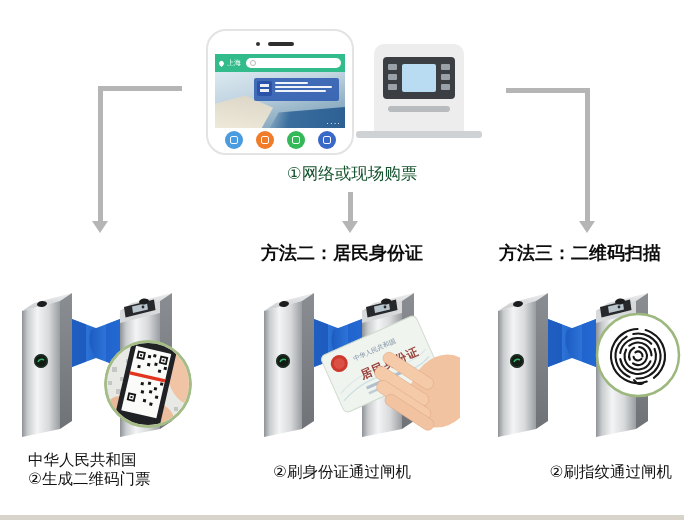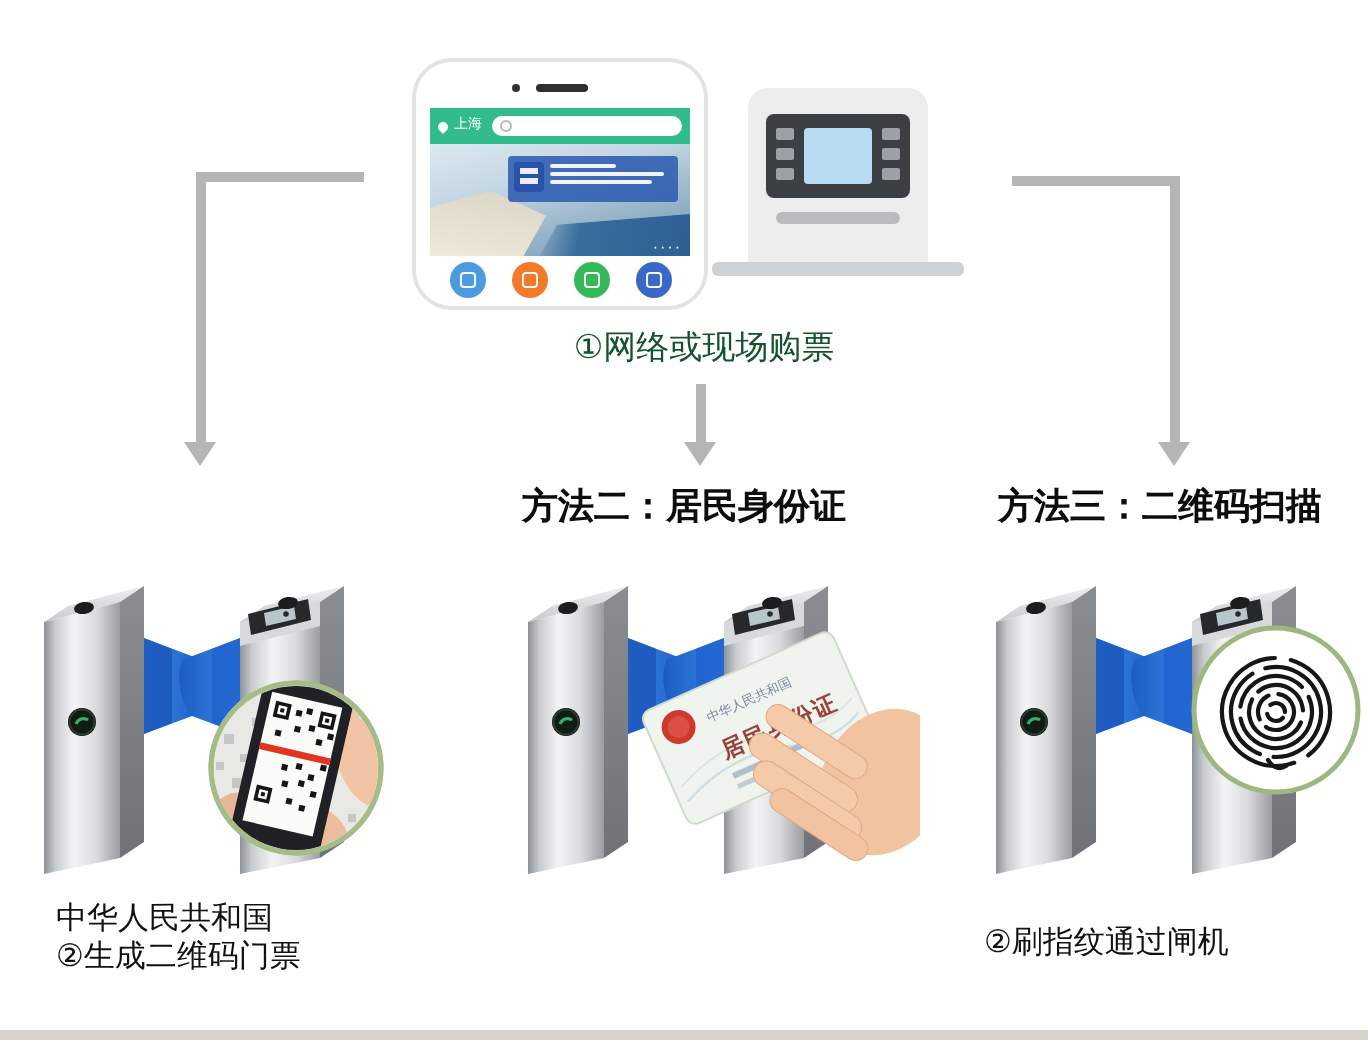--- a/index.html
+++ b/index.html
@@ -300,16 +300,17 @@
         <circle r="27" stroke-dasharray="70 8 60 8" transform="rotate(120)"></circle>
         <path d="M-4,24 q4,6 9,3"></path>
       </g>
     </g>
   </svg>
 
   <div class="mcap" style="left:28px;top:450px;width:180px;text-align:left">
     <div>中华人民共和国</div>
     <div>②生成二维码门票</div>
   </div>
-  <div class="mcap" style="left:492px;top:462px;width:180px;text-align:left">②刷指纹通过闸机</div>
+  <div class="mcap" style="left:252px;top:462px;width:180px;text-align:center">②刷身份证通过闸机</div>
+  <div class="mcap" style="left:492px;top:462px;width:180px;text-align:right">②刷指纹通过闸机</div>
 
   <div class="bottombar"></div>
 </div>
 
 </body></html>

